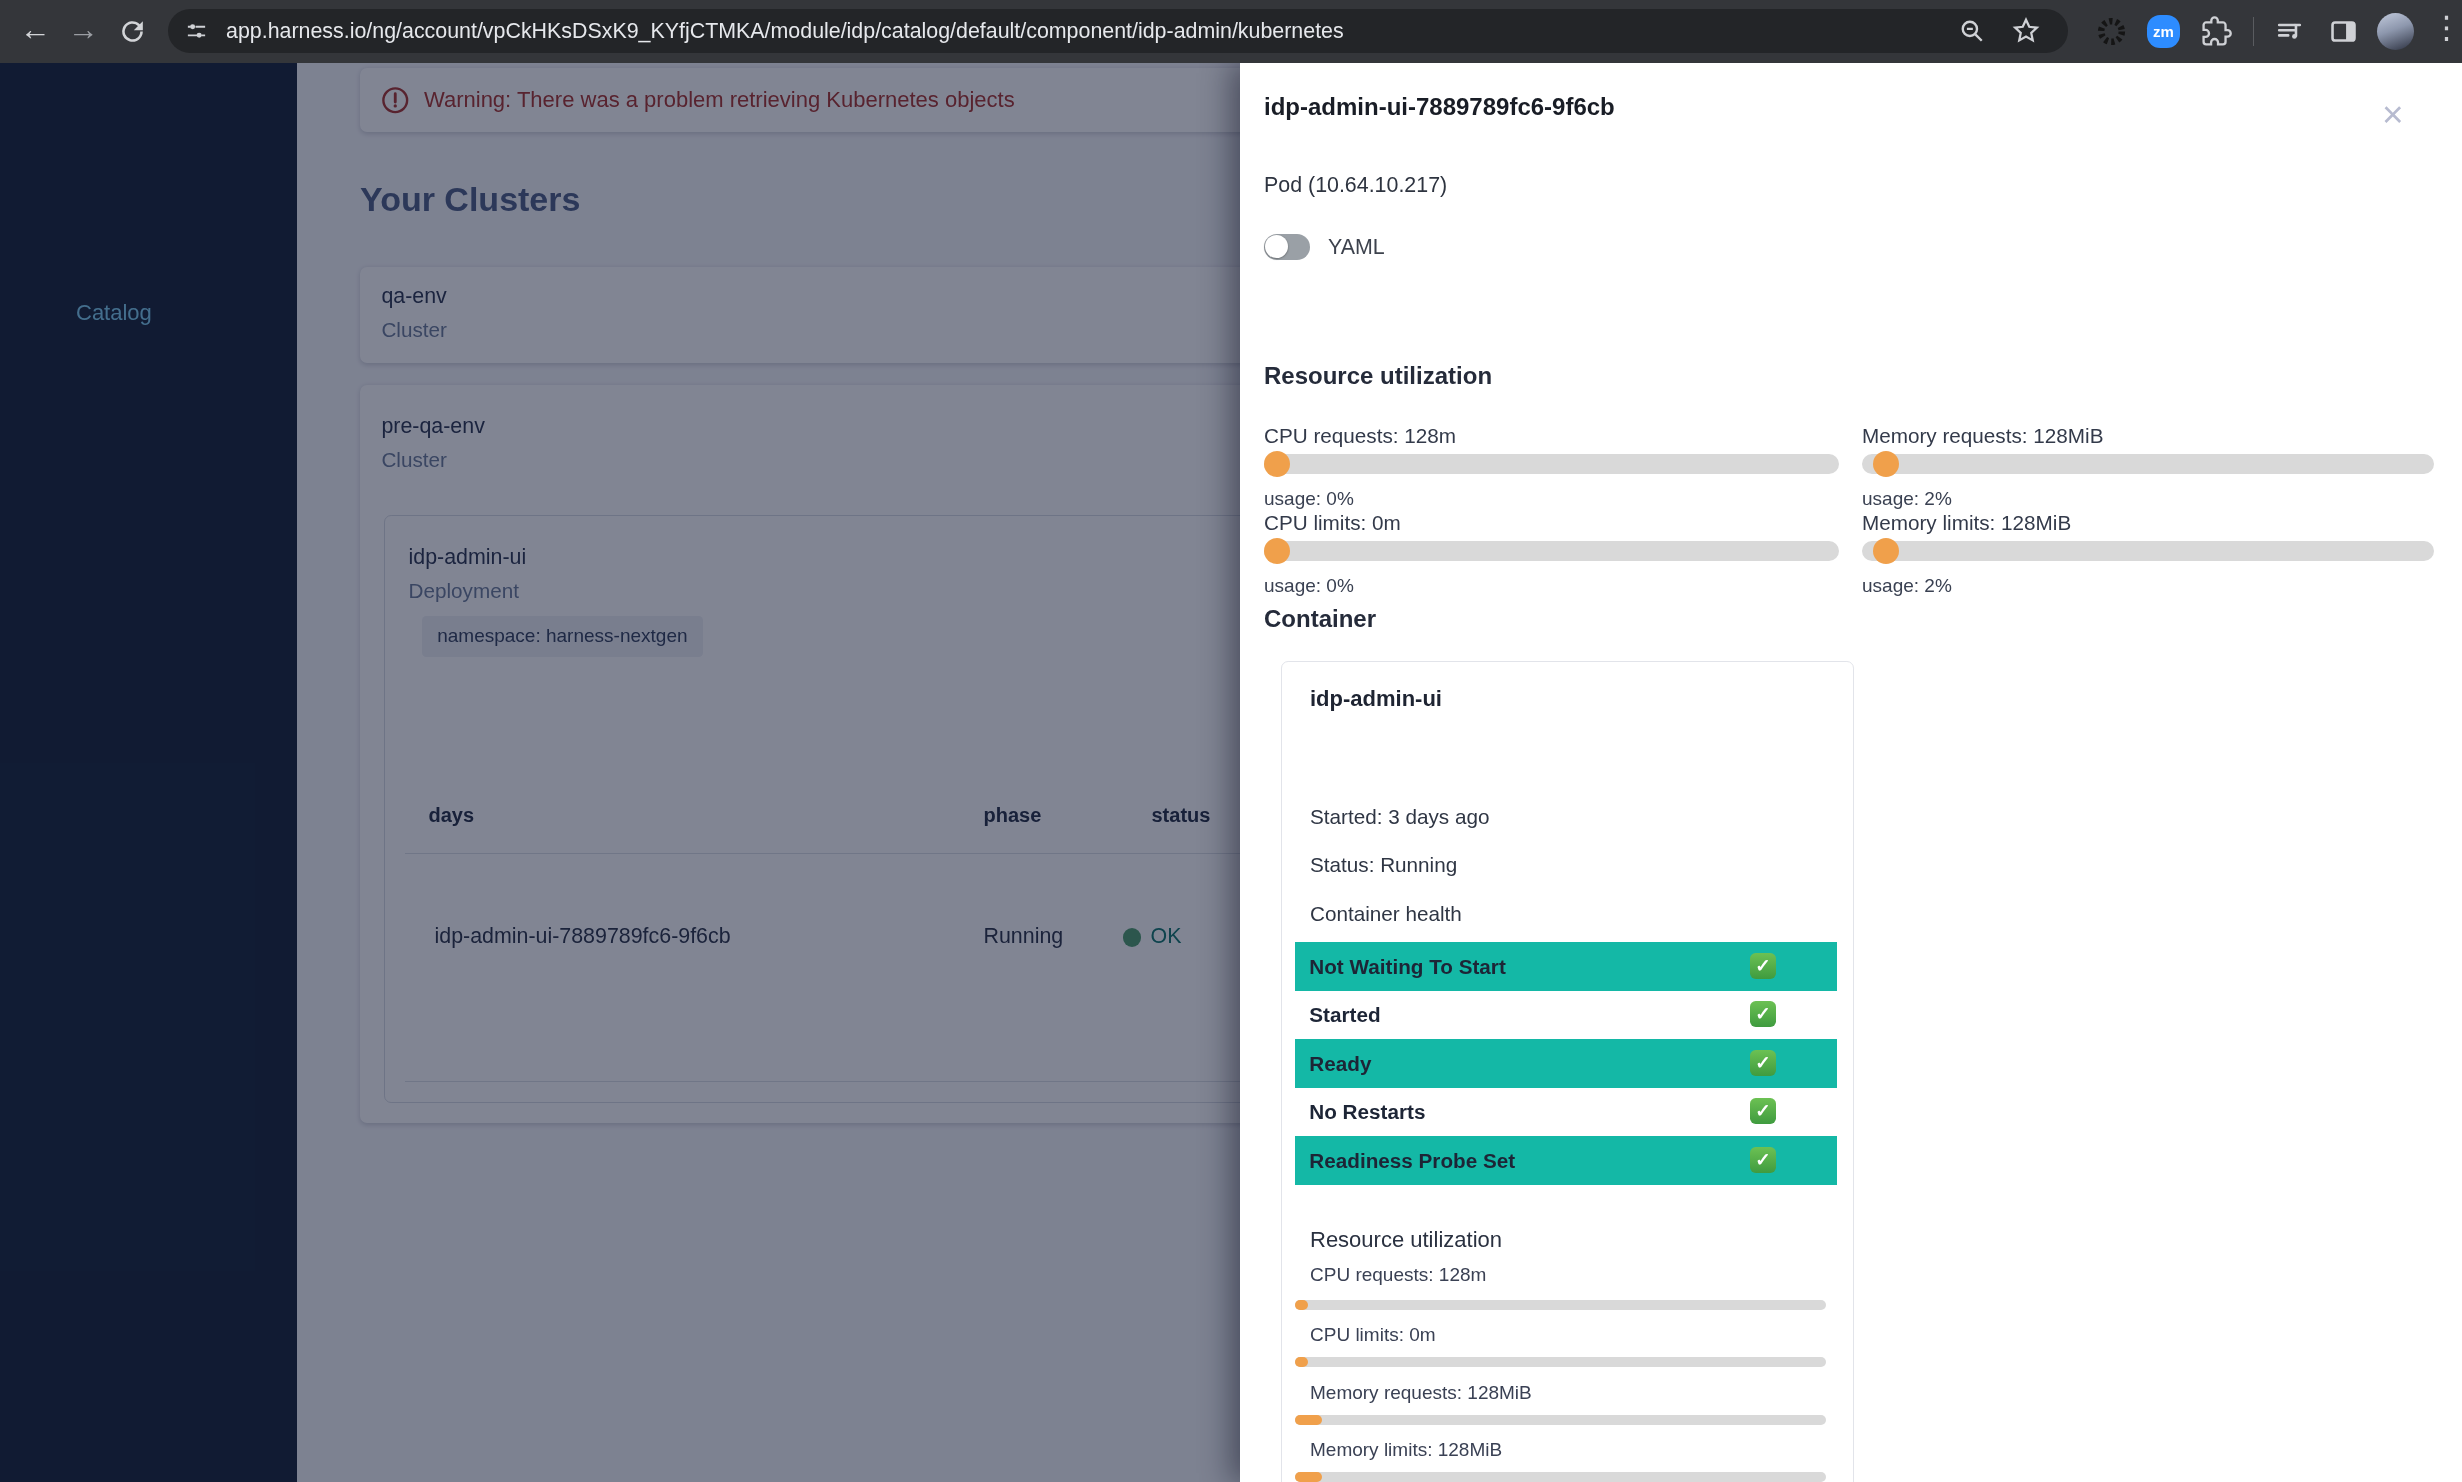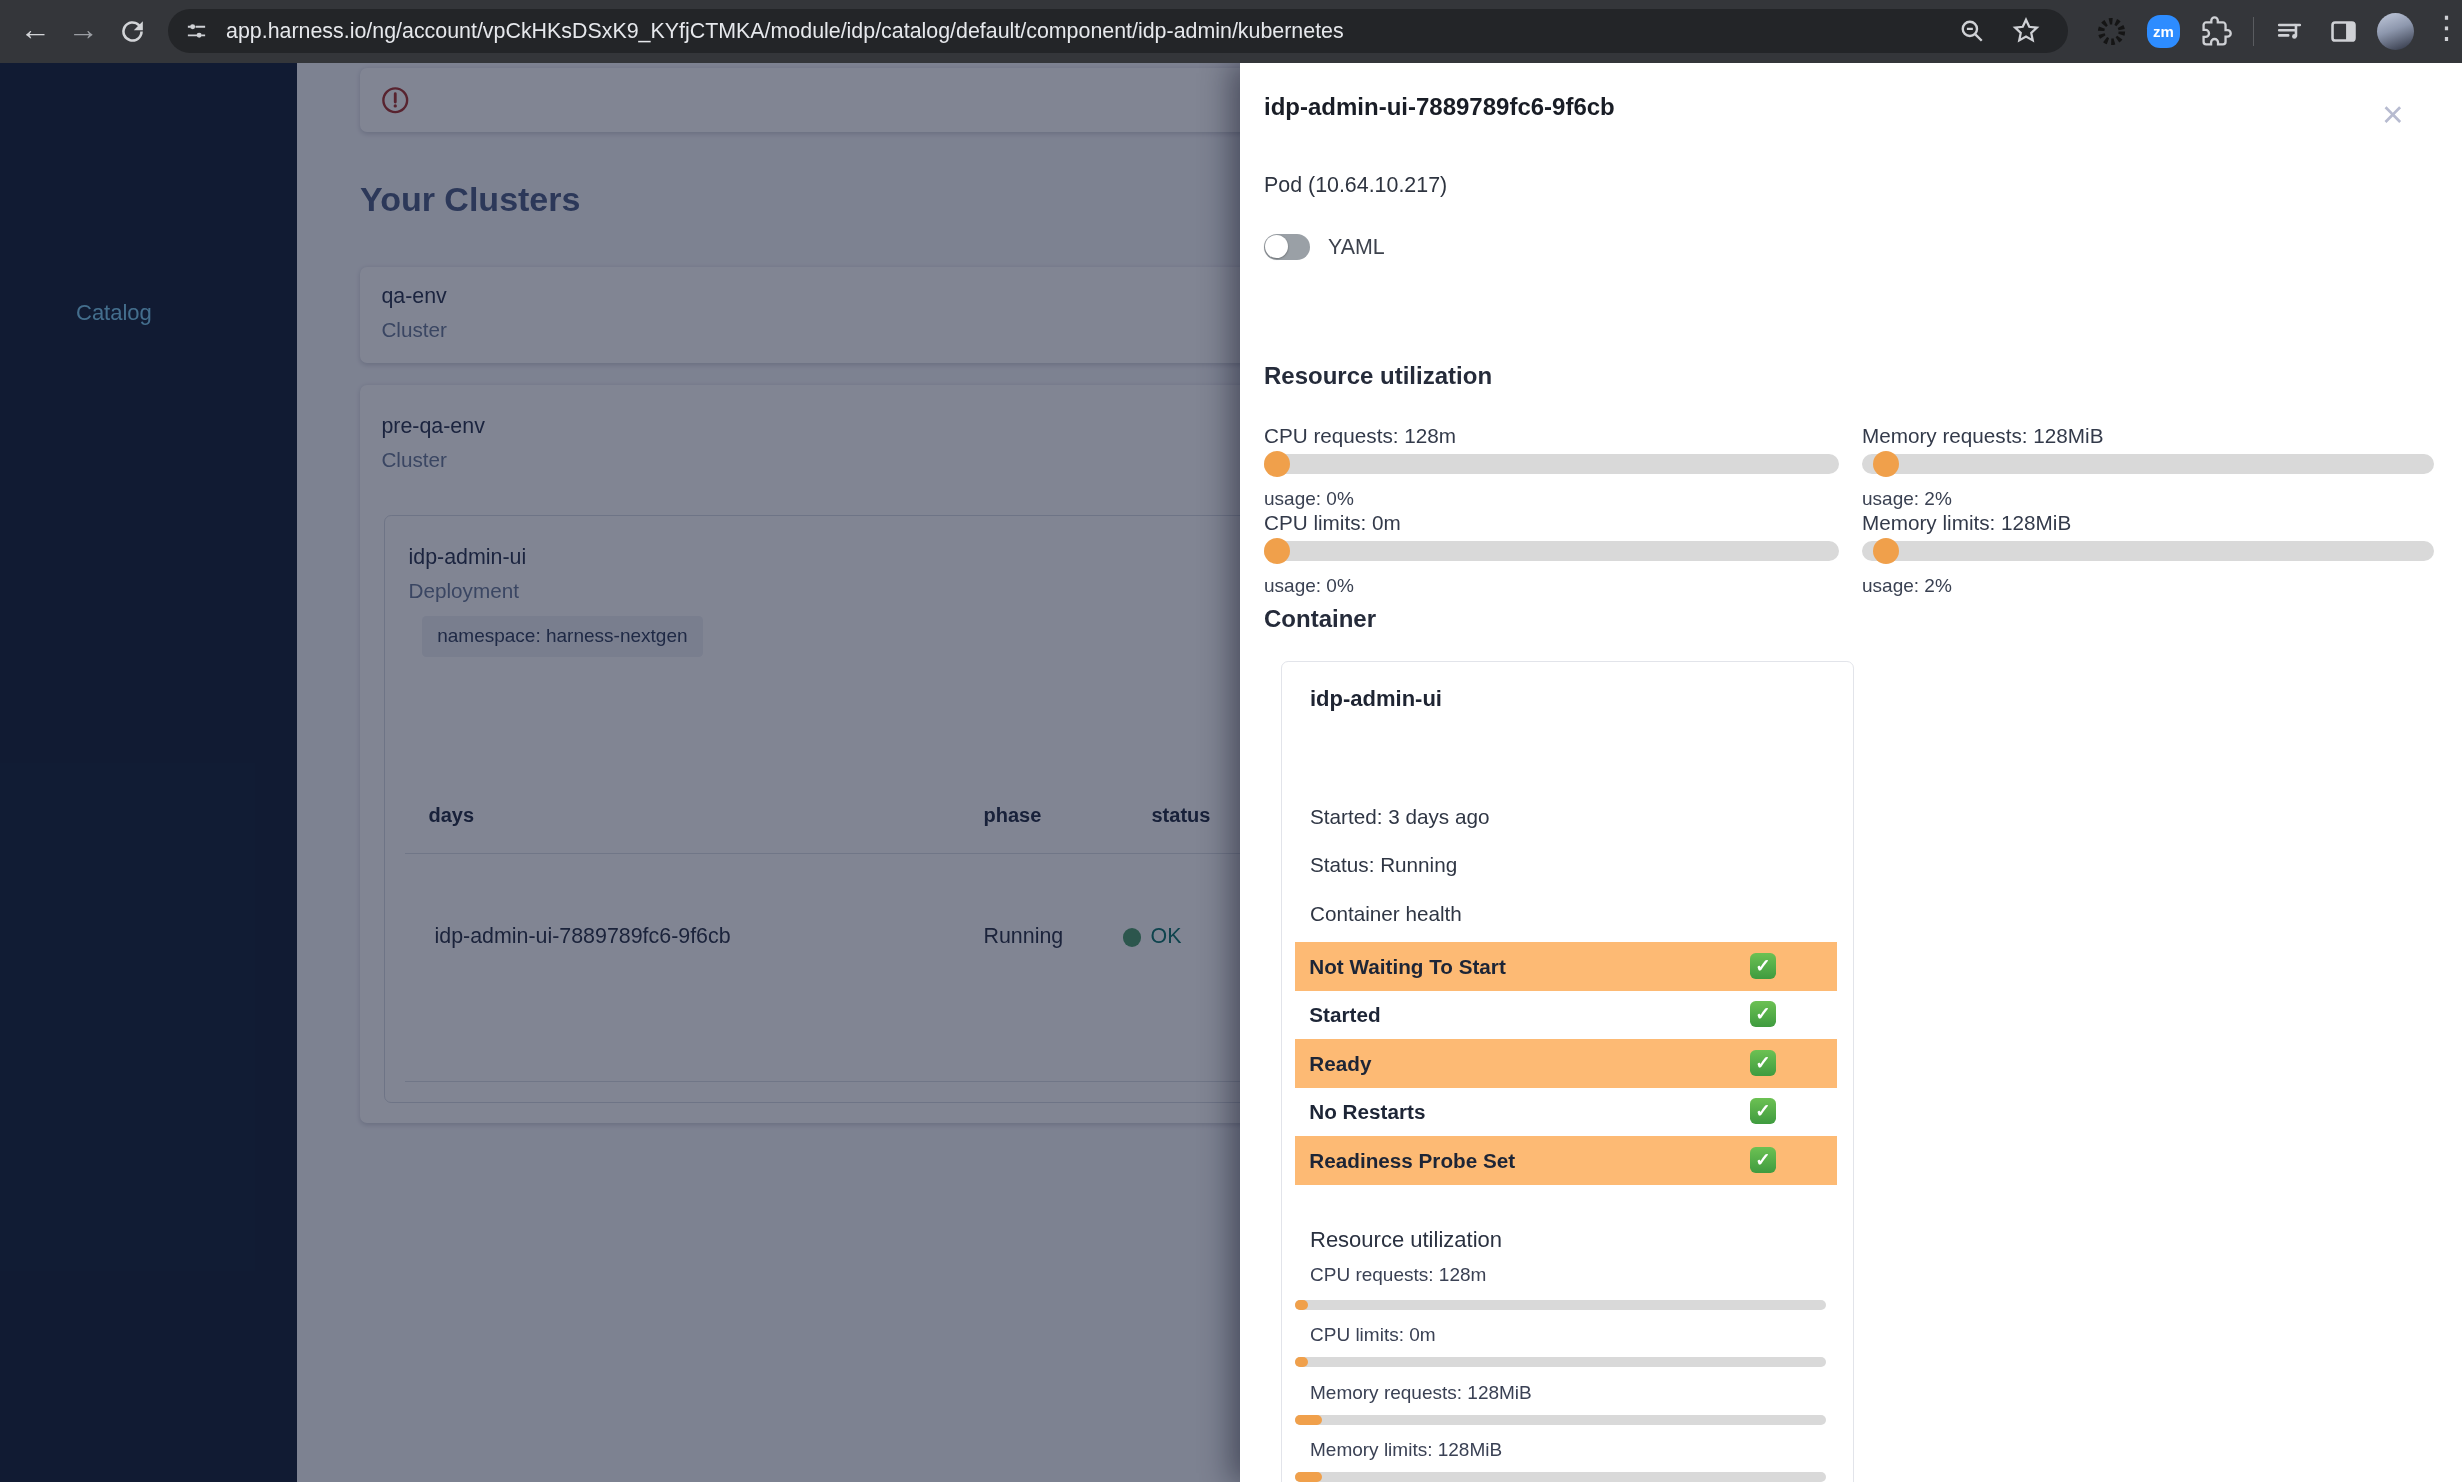--- a/index.html
+++ b/index.html
@@ -30,21 +30,21 @@
   .ptitle{font-size:24px;font-weight:bold;color:#191d26;}
   .h2{font-size:24px;font-weight:bold;color:#252b3a;}
   .mlabel{font-size:20.7px;color:#333a4a;}
   .musage{font-size:19px;color:#3a4152;}
   .bar{height:20px;border-radius:10px;background:#d9d9d9;position:absolute;}
   .knob{position:absolute;top:-2.9px;width:26px;height:26px;border-radius:50%;background:#F0A04B;}
   .toggle{left:1264px;top:234px;width:46px;height:26px;border-radius:13px;background:#9aa0a6;cursor:pointer;}
   .toggleknob{position:absolute;left:1.4px;top:1.4px;width:23px;height:23px;border-radius:50%;background:#fff;box-shadow:0 0.7px 2.1px rgba(0,0,0,.4);}
   .ccard{left:1281px;top:661px;width:571px;height:827px;border:1.4px solid #e2e4ea;border-radius:7.1px;background:#fff;}
   .checkrow{left:1295px;width:542px;height:49px;}
-  .checkrow.alt{background:#fdba74;}
+  .checkrow.alt{background:#14b8a6;}
   .checklabel{font-size:20.7px;font-weight:bold;color:#1d2536;line-height:49px;padding-left:14.3px;}
   .checkicon{position:absolute;right:61px;top:11.4px;width:26px;height:26px;border-radius:5.7px;background:linear-gradient(180deg,#6cc153,#3f9b3f);color:#fff;font-size:18.5px;font-weight:bold;text-align:center;line-height:26px;}
   .thinbar{height:10px;border-radius:5px;background:#d9d9d9;position:absolute;width:531px;left:1295px;}
   .thinfill{position:absolute;left:0;top:0;height:10px;border-radius:5px;background:#F0A04B;min-width:13px;}
   .sublabel{font-size:19px;color:#3a4154;}
 </style>
 </head>
 <body>
 
 <div id="root">
@@ -174,20 +174,21 @@
   <div class="t" style="left:76px;top:1432px;font-size:20.7px;color:#9aa5ba;">Debabrata Panigrahi</div>
 
   <div class="abs card" style="left:360px;top:68px;width:2026px;height:64px;">
     <div class="abs" style="left:21.4px;top:18px;width:28.5px;height:28.5px;">
       <svg width="28.5" height="28.5" viewBox="0 0 24 24">
           <circle cx="12" cy="12" r="10" fill="none" stroke="#A9332F" stroke-width="2"></circle>
           <path d="M12 6.5v7" stroke="#A9332F" stroke-width="2.4" stroke-linecap="round"></path>
           <circle cx="12" cy="16.8" r="1.4" fill="#A9332F"></circle>
         </svg>
     </div>
+    <div class="t" style="left:64px;top:18.5px;font-size:22px;font-weight:500;color:#A9332F;">Warning: There was a problem retrieving Kubernetes objects</div>
   </div>
   <div class="t" style="left:360px;top:180px;font-size:34px;font-weight:bold;color:#4e5f86;">Your Clusters</div>
 
   <div class="abs card" style="left:360px;top:267px;width:2026px;height:96px;">
     <div class="t" style="left:21.4px;top:17px;font-size:21.4px;color:#2b3550;">qa-env</div>
     <div class="t" style="left:21.4px;top:51px;font-size:20.7px;color:#6b7b9a;">Cluster</div>
   </div>
 
   <div class="abs card" style="left:360px;top:385px;width:2026px;height:738px;">
     <div class="t" style="left:21.4px;top:28.5px;font-size:21.4px;color:#2b3550;">pre-qa-env</div>

